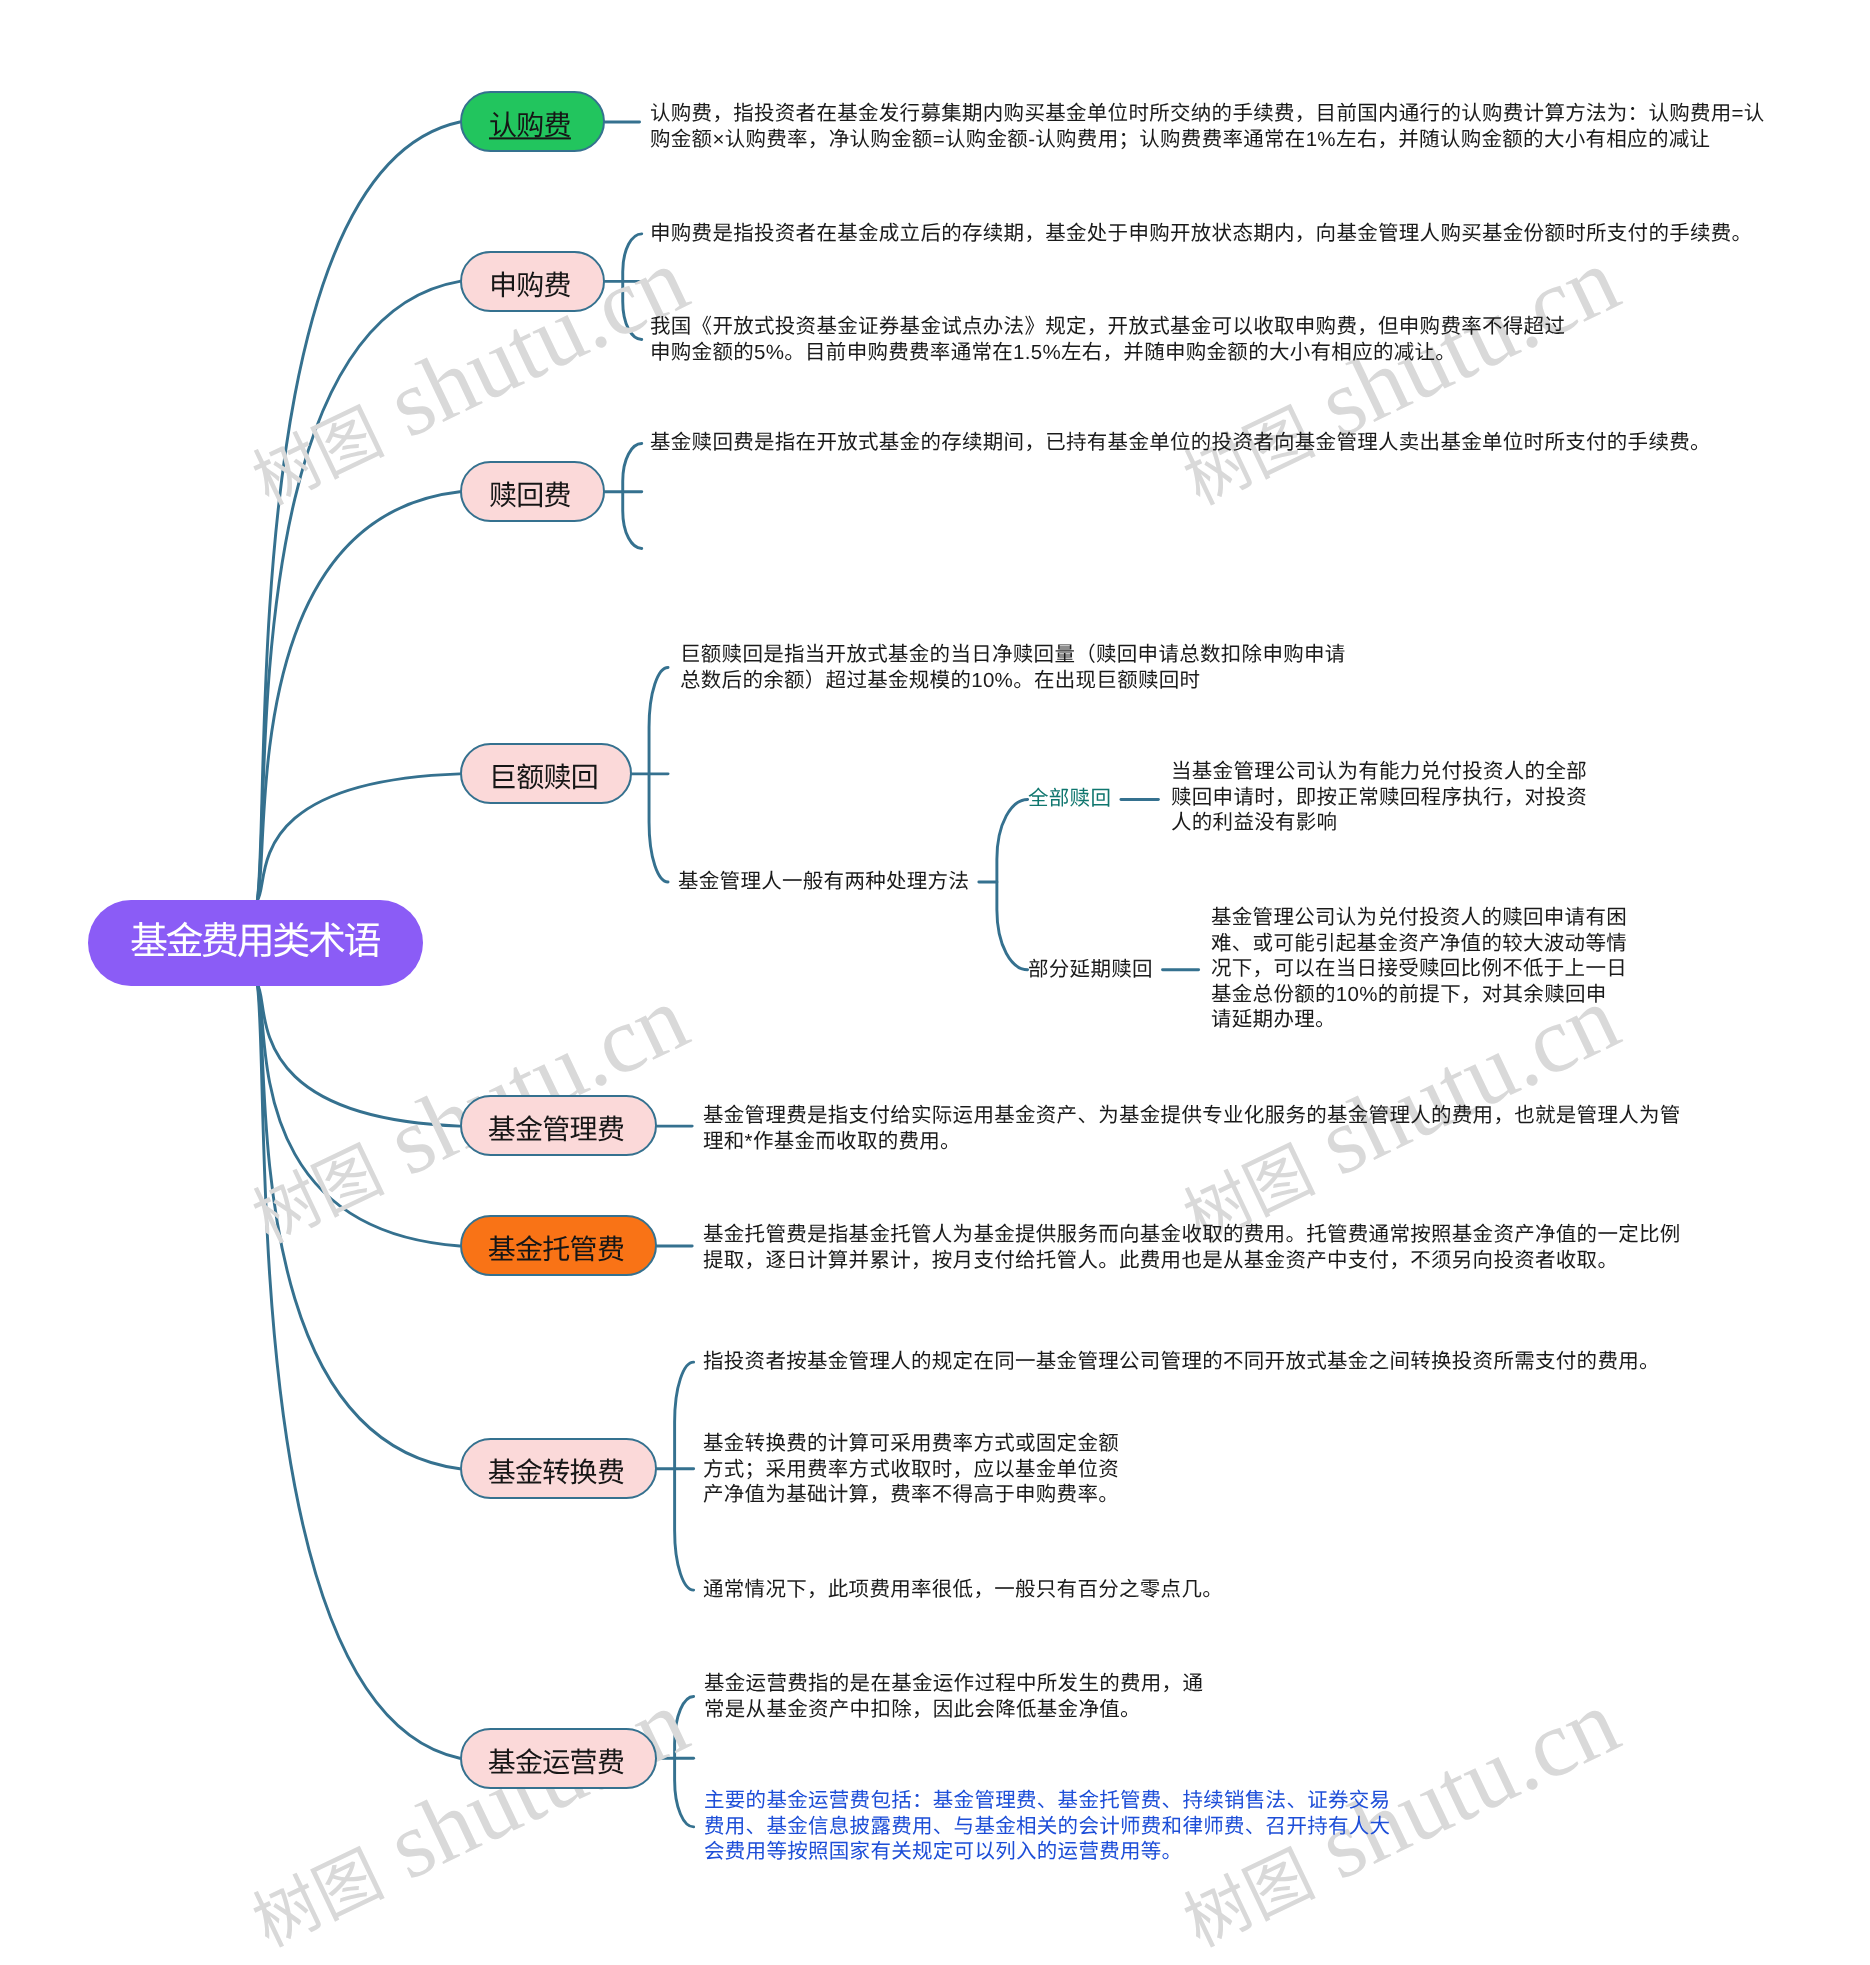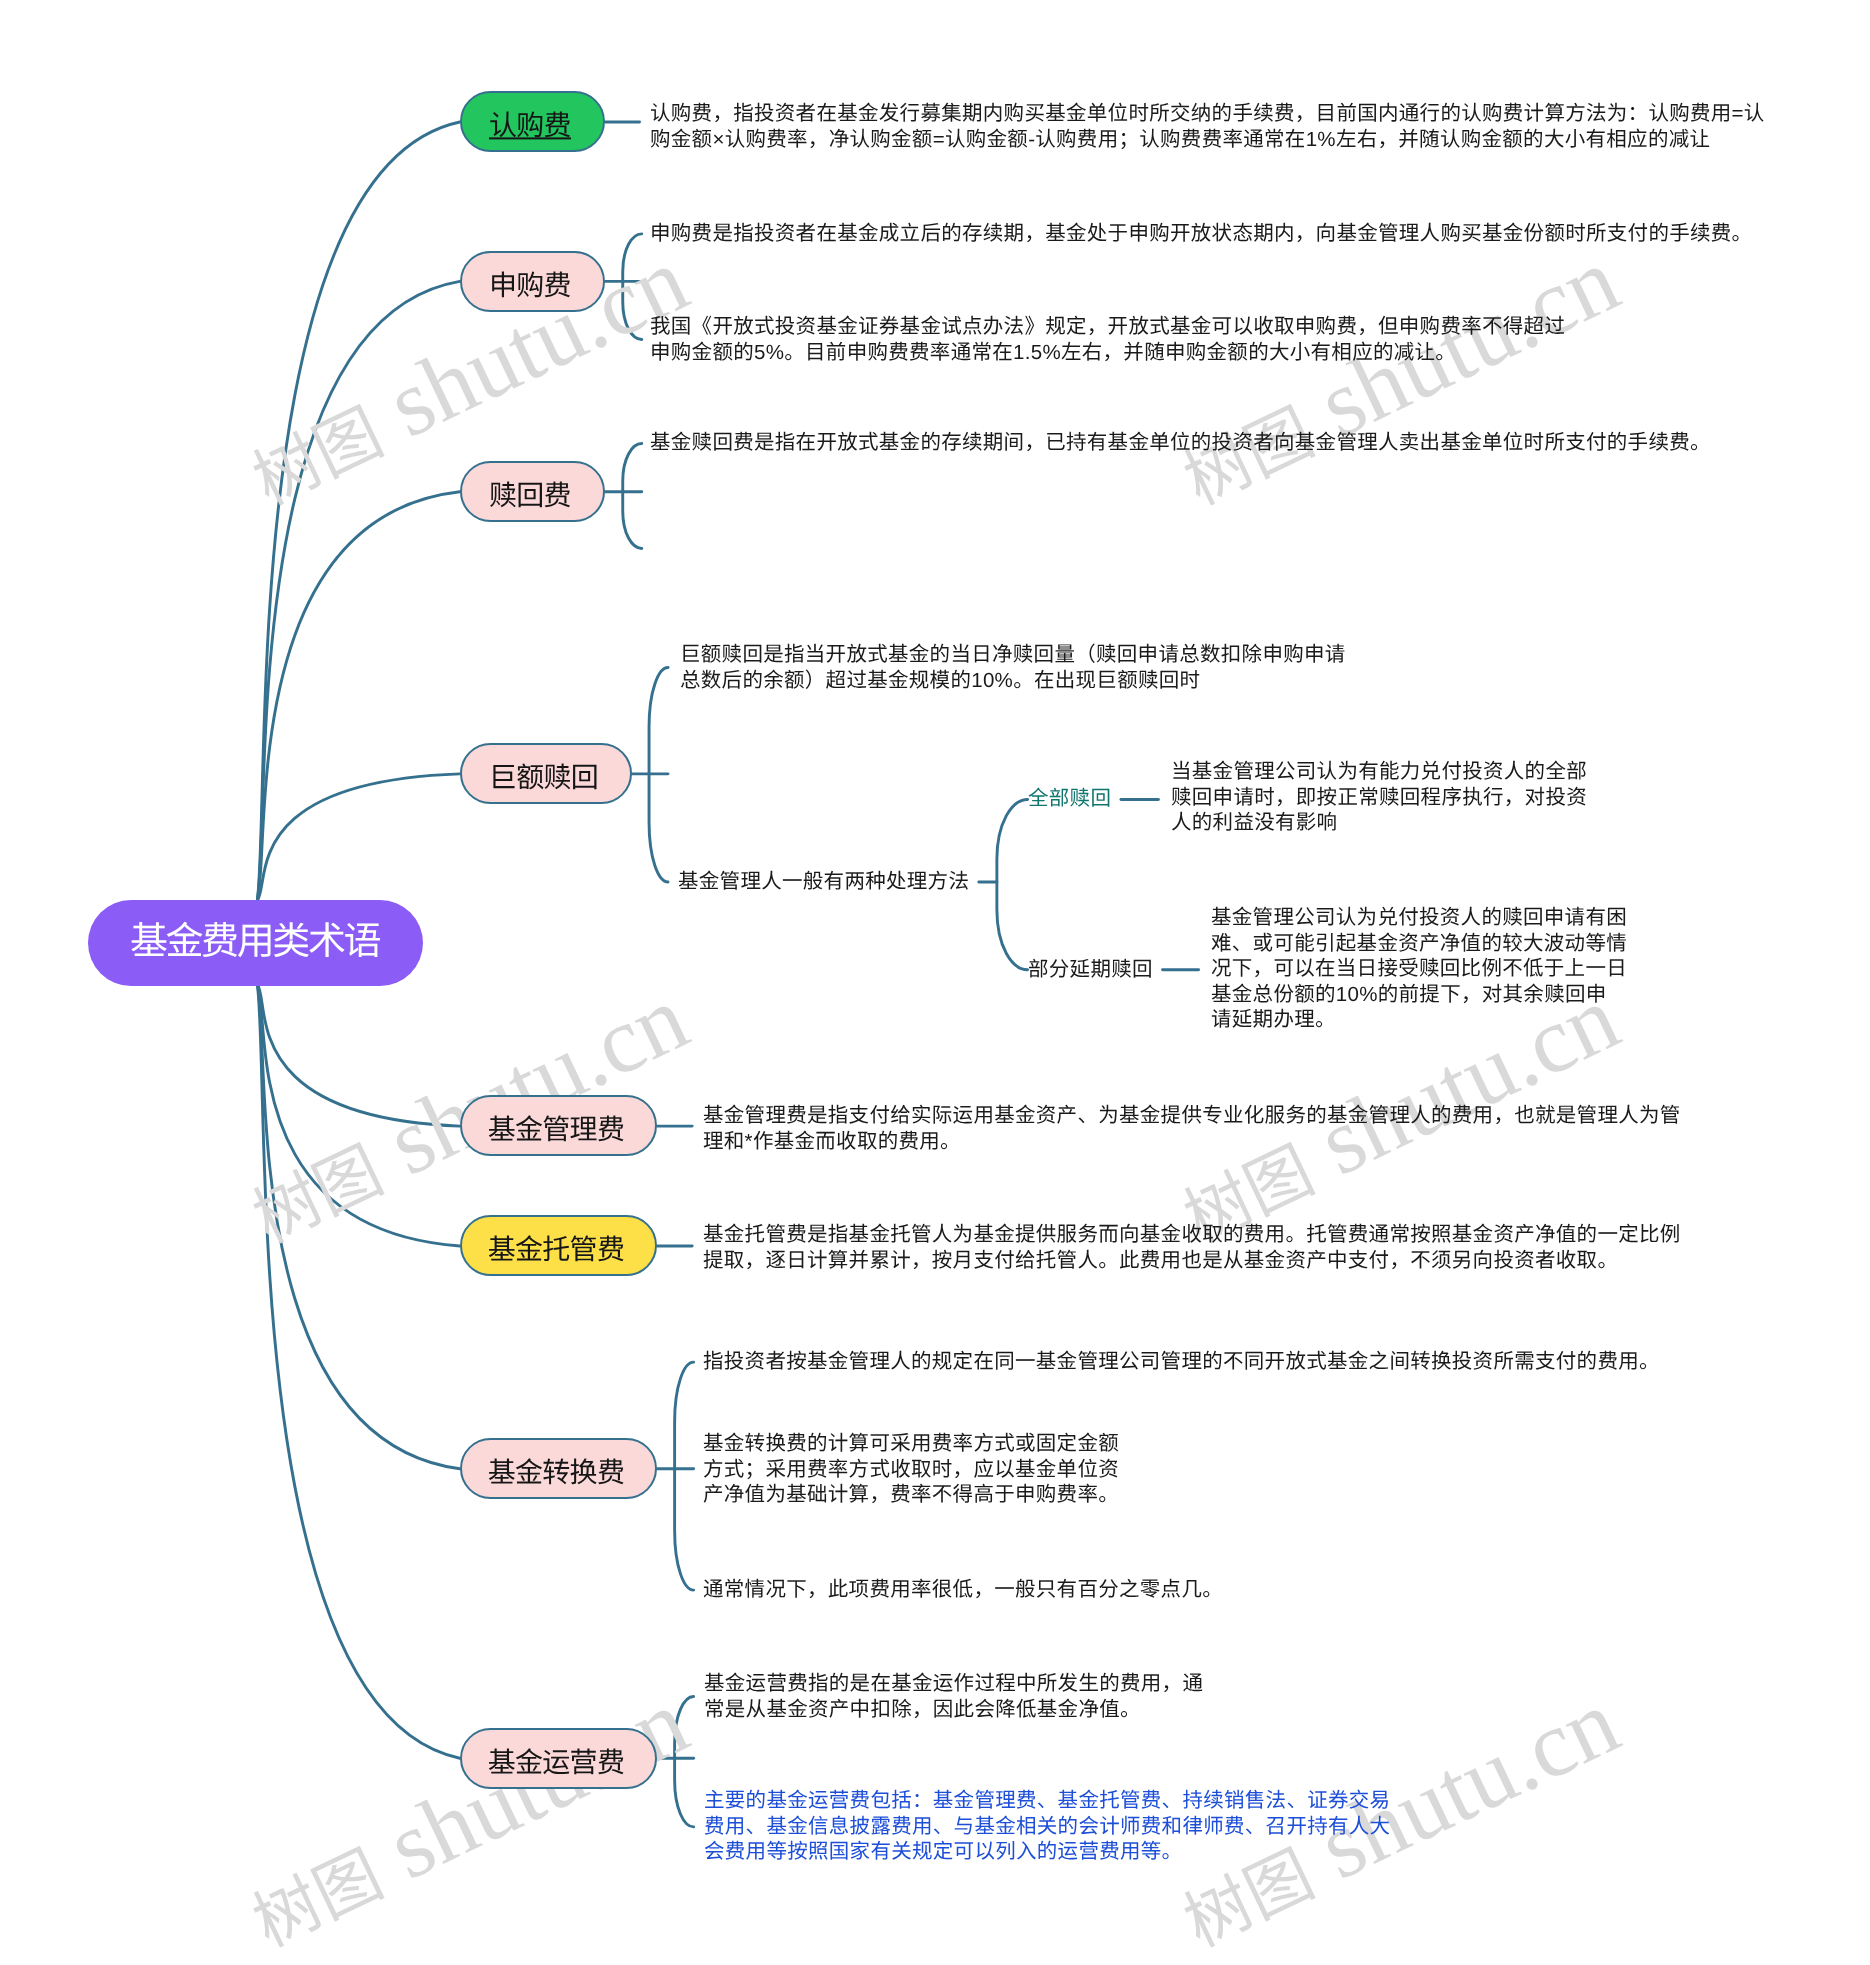--- a/index.html
+++ b/index.html
@@ -89,21 +89,21 @@
     <div class="note" style="left:1211px;top:905px;color:#1a1a1a;">基金管理公司认为兑付投资人的赎回申请有困
 难、或可能引起基金资产净值的较大波动等情
 况下，可以在当日接受赎回比例不低于上一日
 基金总份额的10%的前提下，对其余赎回申
 请延期办理。</div>
     <div class="node lvl1" style="left:460px;top:1095px;width:197px;height:61px;background:#fbd9d9;border-color:#35718f;">
       <span>基金管理费</span>
     </div>
     <div class="note" style="left:703px;top:1103px;color:#1a1a1a;">基金管理费是指支付给实际运用基金资产、为基金提供专业化服务的基金管理人的费用，也就是管理人为管
 理和*作基金而收取的费用。</div>
-    <div class="node lvl1" style="left:460px;top:1215px;width:197px;height:61px;background:#fde047;border-color:#35718f;">
+    <div class="node lvl1" style="left:460px;top:1215px;width:197px;height:61px;background:#f97316;border-color:#35718f;">
       <span>基金托管费</span>
     </div>
     <div class="note" style="left:703px;top:1222px;color:#1a1a1a;">基金托管费是指基金托管人为基金提供服务而向基金收取的费用。托管费通常按照基金资产净值的一定比例
 提取，逐日计算并累计，按月支付给托管人。此费用也是从基金资产中支付，不须另向投资者收取。</div>
     <div class="node lvl1" style="left:460px;top:1438px;width:197px;height:61px;background:#fbd9d9;border-color:#35718f;">
       <span>基金转换费</span>
     </div>
     <div class="note" style="left:703px;top:1349px;color:#1a1a1a;">指投资者按基金管理人的规定在同一基金管理公司管理的不同开放式基金之间转换投资所需支付的费用。</div>
     <div class="note" style="left:703px;top:1431px;color:#1a1a1a;">基金转换费的计算可采用费率方式或固定金额
 方式；采用费率方式收取时，应以基金单位资

